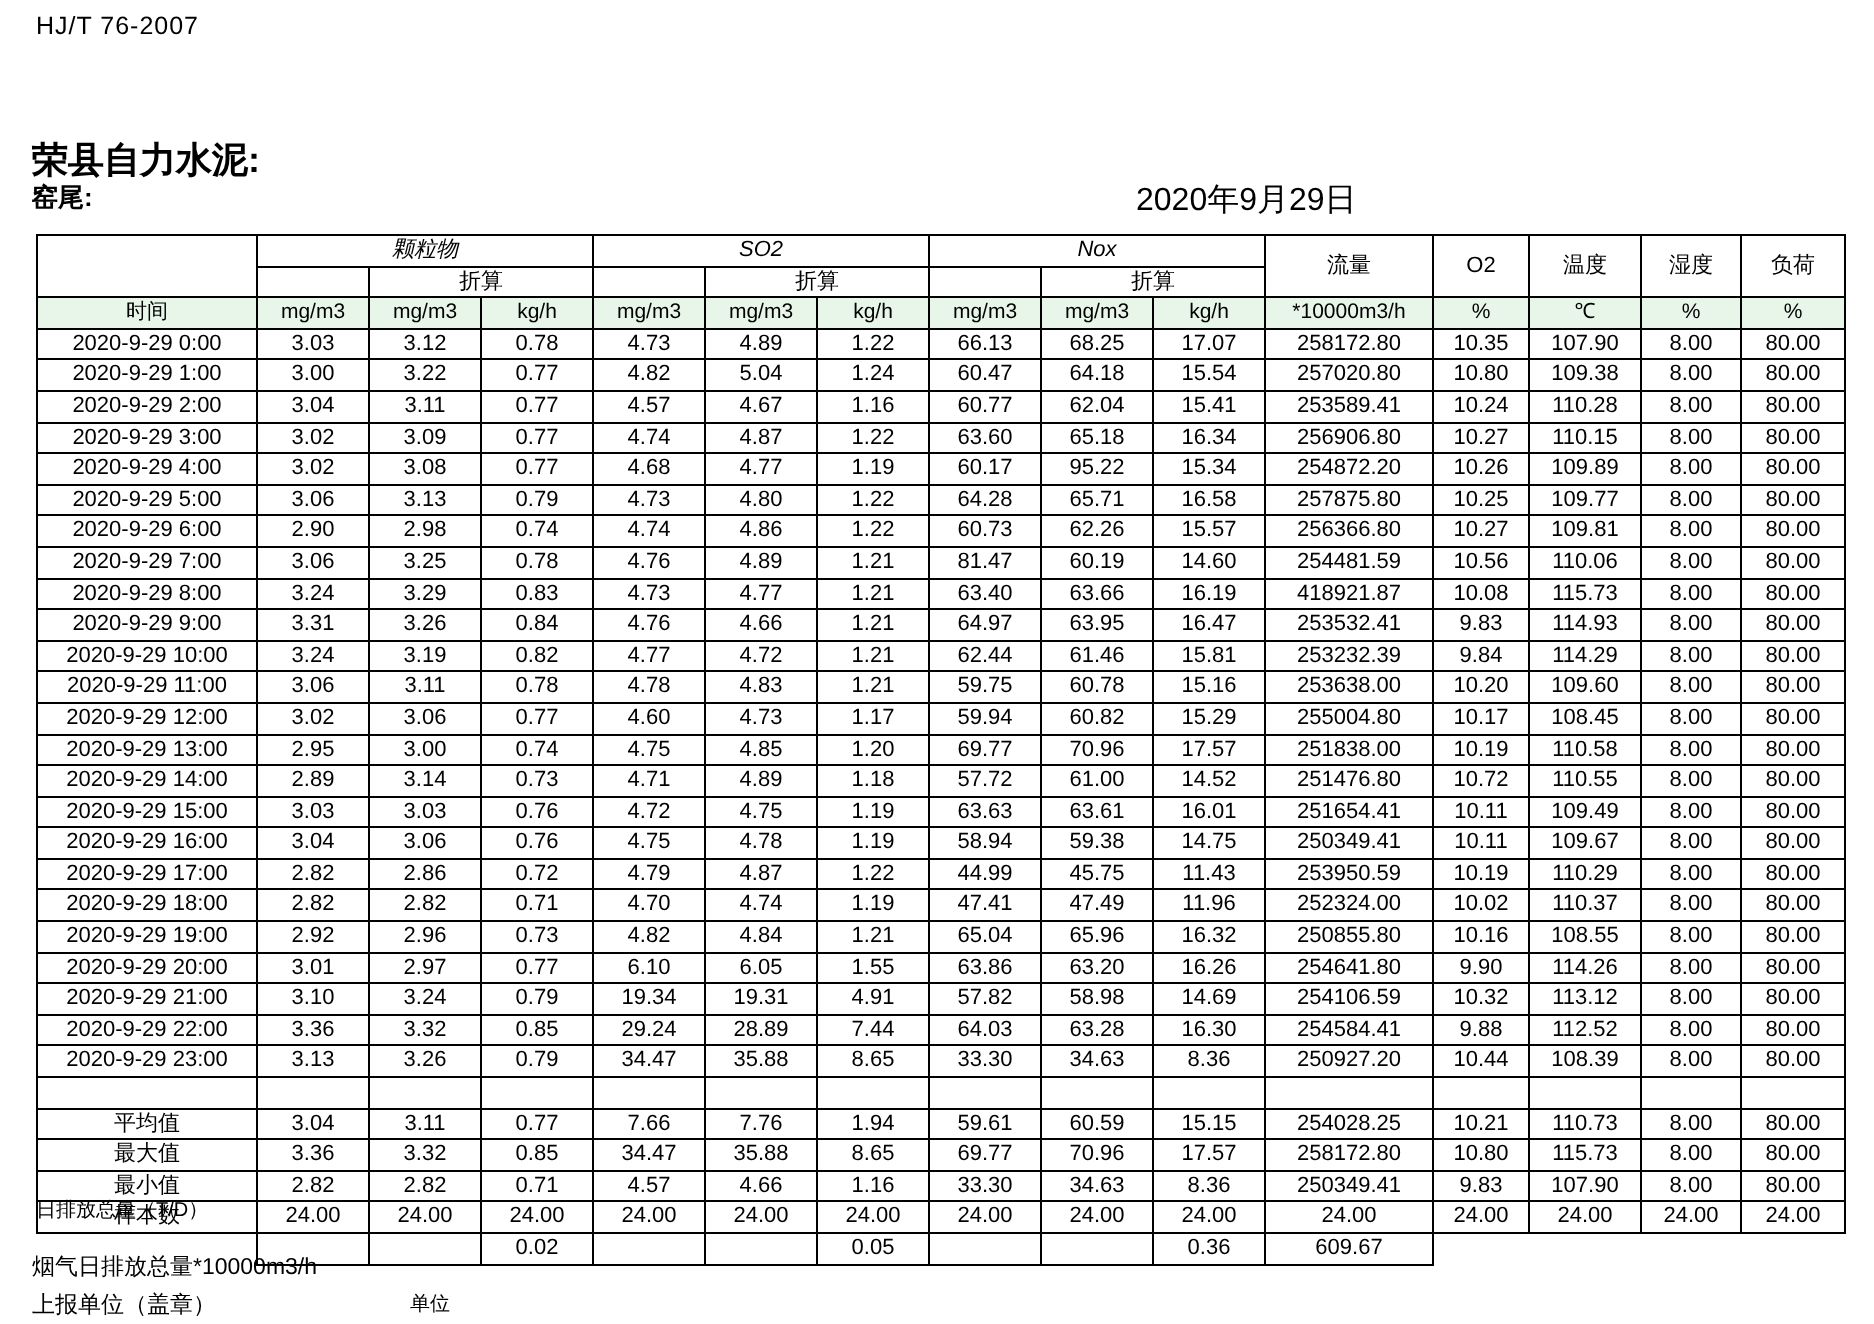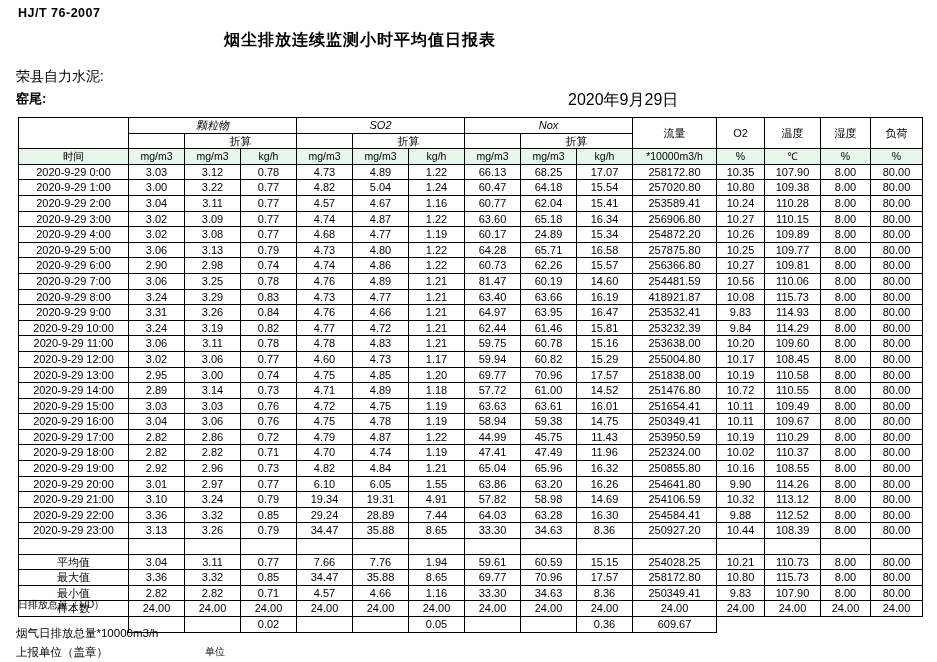--- a/index.html
+++ b/index.html
@@ -18,39 +18,39 @@
   .page {
     position: relative;
     width: 937px;
     height: 662px;
   }
   .std-code {
     position: absolute;
     left: 18px;
     top: 6px;
     font-size: 12.5px;
-    font-weight: bold;
+    font-weight: normal;
     letter-spacing: 0.5px;
   }
   .doc-title {
     position: absolute;
     left: 0;
     top: 30px;
     width: 720px;
     text-align: center;
     font-size: 16px;
     font-weight: bold;
     letter-spacing: 1px;
   }
   .company {
     position: absolute;
     left: 16px;
     top: 68px;
-    font-size: 14px;
-    font-weight: normal;
+    font-size: 18px;
+    font-weight: bold;
   }
   .kiln {
     position: absolute;
     left: 16px;
     top: 90px;
     font-size: 13px;
     font-weight: bold;
   }
   .report-date {
     position: absolute;
@@ -145,21 +145,20 @@
   .col-temp   { width: 56px;  }
   .col-hum    { width: 50px;  }
   .col-load   { width: 52px;  }
 </style>
 </head>
 <body>
 
 <div class="page">
 
   <div class="std-code">HJ/T  76-2007</div>
-  <div class="doc-title">烟尘排放连续监测小时平均值日报表</div>
   <div class="company">荣县自力水泥:</div>
   <div class="kiln">窑尾:</div>
   <div class="report-date">2020年9月29日</div>
 
   <table class="main">
     <colgroup>
       <col class="col-time">
         <col class="col-n">
         <col class="col-n">
         <col class="col-n">
@@ -284,21 +283,21 @@
         </tr>
         <tr>
           <td class="data-time">2020-9-29 4:00</td>
           <td class="num">3.02</td>
           <td class="num">3.08</td>
           <td class="num">0.77</td>
           <td class="num">4.68</td>
           <td class="num">4.77</td>
           <td class="num">1.19</td>
           <td class="num">60.17</td>
-          <td class="num">24.89</td>
+          <td class="num">95.22</td>
           <td class="num">15.34</td>
           <td class="num">254872.20</td>
           <td class="num">10.26</td>
           <td class="num">109.89</td>
           <td class="num">8.00</td>
           <td class="num">80.00</td>
         </tr>
         <tr>
           <td class="data-time">2020-9-29 5:00</td>
           <td class="num">3.06</td>

